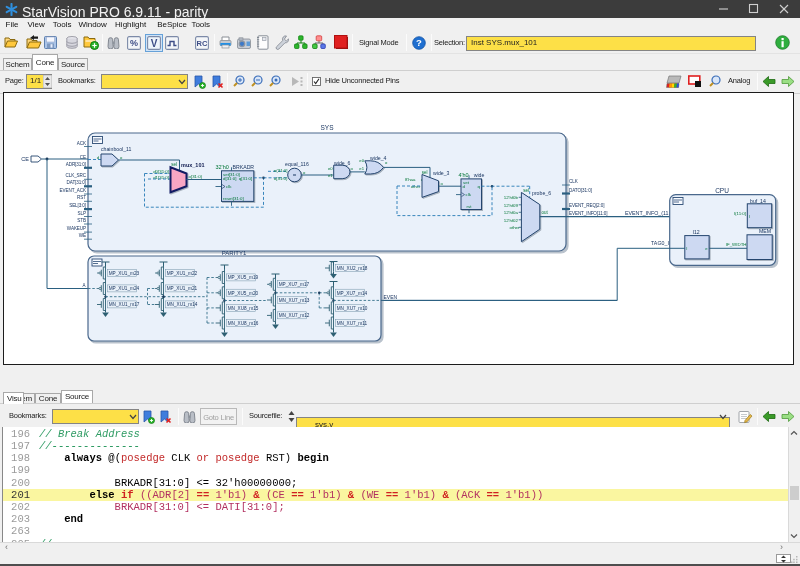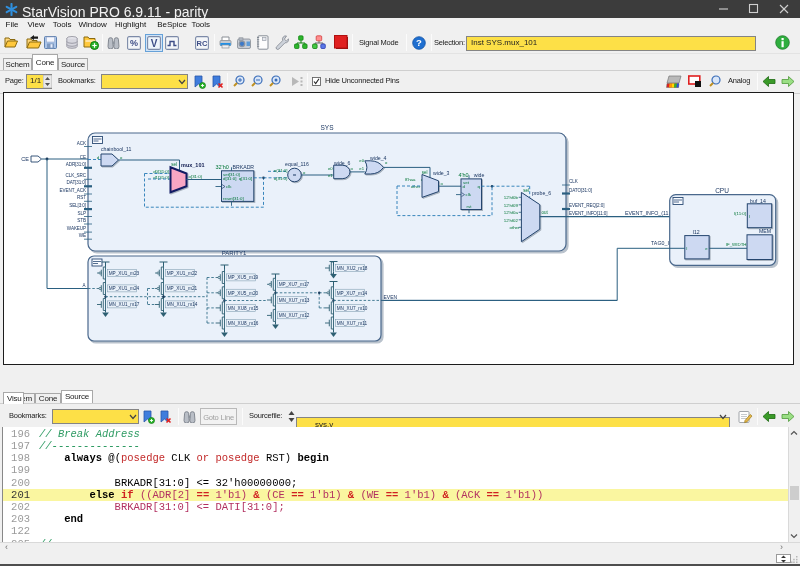--- a/index.html
+++ b/index.html
@@ -616,21 +616,21 @@
 <div id="srcarea" class="abs">
 <div style="position:absolute;left:0;top:61.8px;width:786px;height:12.4px;background:#faf6a0;"></div>
 <div class="srow" style="top:0.8px"><span class="lnum">196</span><span class="code"><span class="cmt">// Break Address</span></span></div>
 <div class="srow" style="top:13px"><span class="lnum">197</span><span class="code"><span class="cmt">//--------------</span></span></div>
 <div class="srow" style="top:25.2px"><span class="lnum">198</span><span class="code">    <span class="kw">always</span> @(<span class="rd">posedge</span> CLK <span class="rd">or</span> <span class="rd">posedge</span> RST) <span class="kw">begin</span></span></div>
 <div class="srow" style="top:37.4px"><span class="lnum">199</span></div>
 <div class="srow" style="top:49.6px"><span class="lnum">200</span><span class="code">            BRKADR[31:0] &lt;= 32'h00000000;</span></div>
 <div class="srow" style="top:61.8px"><span class="lnum" style="color:#333">201</span><span class="code">        <span class="kw">else</span> <span class="hlop">if</span> <span class="hlid">((ADR[2] <span class="hlop">==</span> 1'b1) <span class="hlop">&amp;</span> (CE <span class="hlop">==</span> 1'b1) <span class="hlop">&amp;</span> (WE <span class="hlop">==</span> 1'b1) <span class="hlop">&amp;</span> (ACK <span class="hlop">==</span> 1'b1))</span></span></div>
 <div class="srow" style="top:74px"><span class="lnum">202</span><span class="code"><span class="hlid">            BRKADR[31:0] &lt;= DATI[31:0];</span></span></div>
 <div class="srow" style="top:86.2px"><span class="lnum">203</span><span class="code">    <span class="kw">end</span></span></div>
-<div class="srow" style="top:98.4px"><span class="lnum">122</span><span class="code"></span></div>
+<div class="srow" style="top:98.4px"><span class="lnum">263</span><span class="code"></span></div>
 <div class="srow" style="top:110.6px"><span class="lnum">205</span><span class="code"><span class="cmt">//--------------</span></span></div>
 </div>
 <div id="vscroll" class="abs">
 <svg style="position:absolute;left:1px;top:3px" width="8" height="6" viewBox="0 0 8 6">
       <path d="M1,4.5 L4,1.5 L7,4.5" fill="none" stroke="#555" stroke-width="1.2"></path>
     </svg>
 <div style="position:absolute;left:1px;top:59px;width:9px;height:14px;background:#cdcdcd;"></div>
 <svg style="position:absolute;left:1px;top:106px" width="8" height="6" viewBox="0 0 8 6">
       <path d="M1,1.5 L4,4.5 L7,1.5" fill="none" stroke="#555" stroke-width="1.2"></path>
     </svg>

